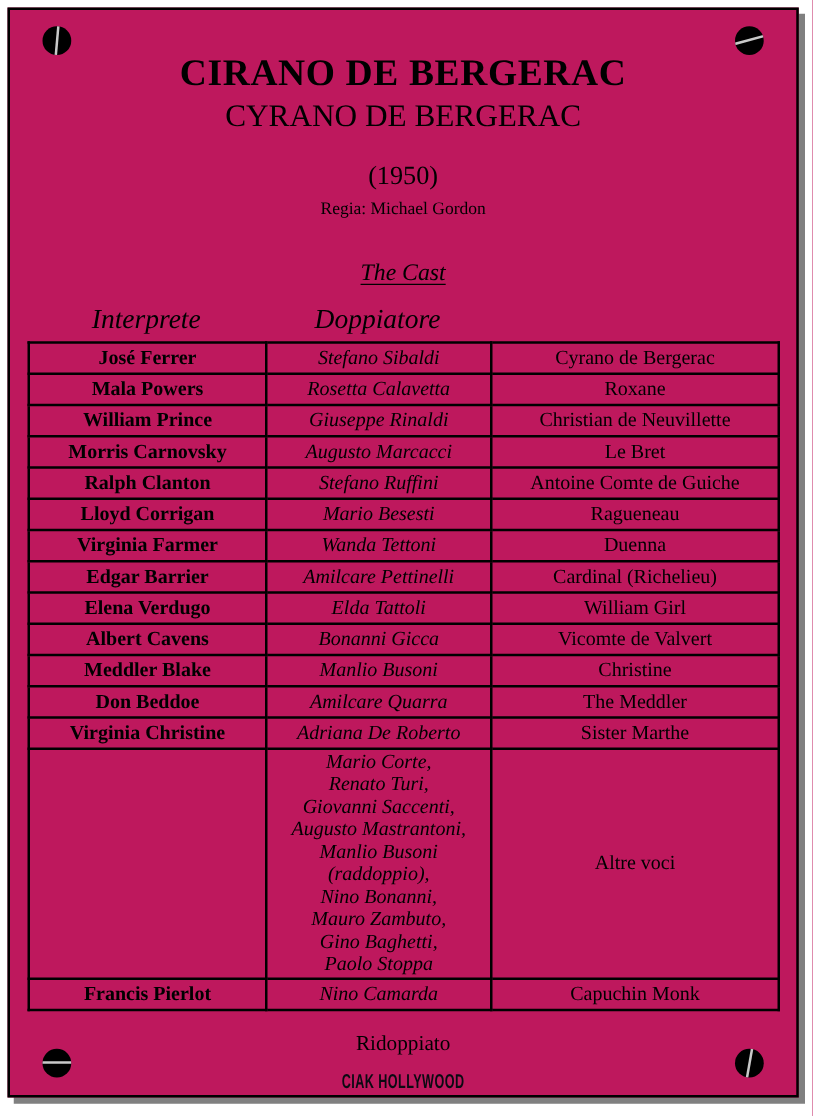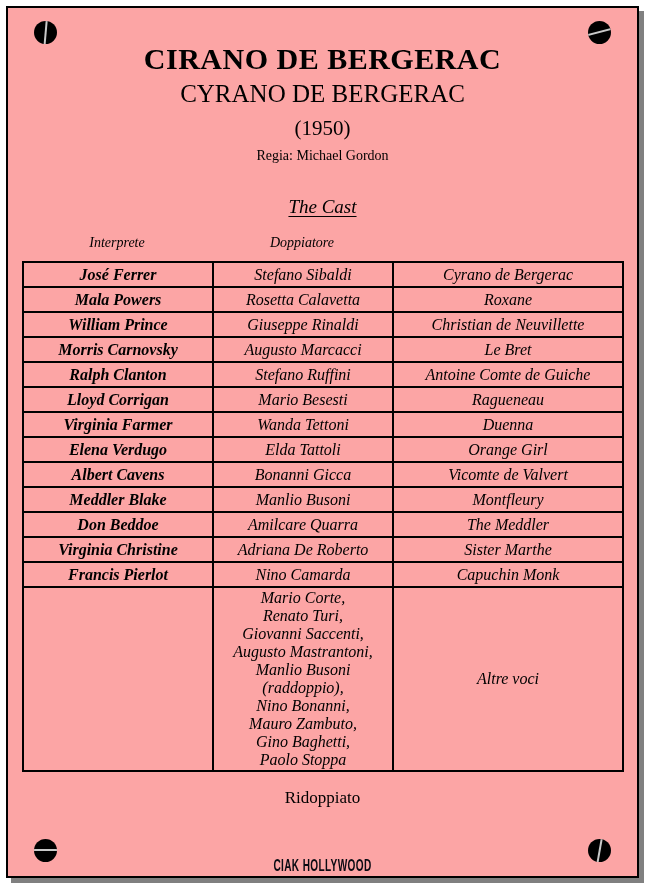--- a/index.html
+++ b/index.html
@@ -3,21 +3,21 @@
 <meta charset="utf-8">
 <style>
   html,body{margin:0;padding:0;}
   body{
     width:650px;height:893px;background:#ffffff;position:relative;
     font-family:"Liberation Serif","DejaVu Serif",serif;color:#000;
     overflow:hidden;
   }
   .page{
     position:absolute;left:6px;top:6px;width:629px;height:868px;
-    background:#fca5a5;border:2px solid #000;
+    background:#be185d;border:2px solid #000;
     box-shadow:5px 5px 0 #808080;
     box-sizing:content-box;
   }
   .screw{
     position:absolute;width:23px;height:23px;background:#000;
     border-radius:50%;overflow:hidden;
   }
   .screw .slot{
     position:absolute;left:-3px;top:10px;width:29px;height:2.4px;
     background:#c9c9c9;
@@ -27,37 +27,37 @@
   .screw-tr{left:580px;top:13px;}
   .screw-tr .slot{transform:rotate(-15deg);}
   .screw-bl{left:26px;top:831px;}
   .screw-bl .slot{transform:rotate(0deg);}
   .screw-br{left:580px;top:831px;}
   .screw-br .slot{transform:rotate(100deg);}
 
   .header-block{padding-top:34px;text-align:center;}
   .title{font-size:30px;font-weight:bold;line-height:34px;letter-spacing:0.5px;margin:0;}
   .subtitle{font-size:25px;line-height:29px;margin-top:3px;}
-  .year{font-size:21px;line-height:24px;margin-top:8px;}
+  .year{font-size:21px;line-height:24px;margin-top:20px;}
   .director{font-size:14px;line-height:20px;margin-top:6px;}
   .cast-heading{
     font-size:19px;font-style:italic;line-height:22px;margin-top:30px;
     text-decoration:underline;text-underline-offset:3px;
   }
   .col-headers{
     margin:14px 0 8px 14px;width:600px;
     display:grid;grid-template-columns:190px 180px 230px;
-    font-style:italic;font-size:14px;text-align:center;line-height:21px;
+    font-style:italic;font-size:22px;text-align:center;line-height:21px;
   }
   table.cast{
     border-collapse:collapse;margin-left:14px;width:600px;table-layout:fixed;
   }
   table.cast td{
     border:2px solid #000;text-align:center;font-size:16px;
-    padding:1px 2px;height:21px;vertical-align:middle;font-style:italic;
+    padding:1px 2px;height:21px;vertical-align:middle;
   }
   td.col-interprete{font-weight:bold;}
   td.col-doppiatore{font-style:italic;}
   td.col-doppiatore div{line-height:18px;}
   .footer-note{text-align:center;font-size:17px;margin-top:16px;}
   .logo{
     position:absolute;bottom:3px;left:0;right:0;text-align:center;
     font-family:"Liberation Sans","DejaVu Sans",sans-serif;
     font-weight:bold;font-size:14px;color:#0a0a12;
     transform:scale(0.72,1.15);letter-spacing:0.5px;
@@ -144,77 +144,84 @@
           <td class="col-personaggio">Ragueneau</td>
         </tr>
         <tr>
           <td class="col-interprete">Virginia Farmer</td>
           <td class="col-doppiatore">
             <div>Wanda Tettoni</div>
           </td>
           <td class="col-personaggio">Duenna</td>
         </tr>
         <tr>
+          <td class="col-interprete">Edgar Barrier</td>
+          <td class="col-doppiatore">
+            <div>Amilcare Pettinelli</div>
+          </td>
+          <td class="col-personaggio">Cardinal (Richelieu)</td>
+        </tr>
+        <tr>
           <td class="col-interprete">Elena Verdugo</td>
           <td class="col-doppiatore">
             <div>Elda Tattoli</div>
           </td>
-          <td class="col-personaggio">Orange Girl</td>
+          <td class="col-personaggio">William Girl</td>
         </tr>
         <tr>
           <td class="col-interprete">Albert Cavens</td>
           <td class="col-doppiatore">
             <div>Bonanni Gicca</div>
           </td>
           <td class="col-personaggio">Vicomte de Valvert</td>
         </tr>
         <tr>
           <td class="col-interprete">Meddler Blake</td>
           <td class="col-doppiatore">
             <div>Manlio Busoni</div>
           </td>
-          <td class="col-personaggio">Montfleury</td>
+          <td class="col-personaggio">Christine</td>
         </tr>
         <tr>
           <td class="col-interprete">Don Beddoe</td>
           <td class="col-doppiatore">
             <div>Amilcare Quarra</div>
           </td>
           <td class="col-personaggio">The Meddler</td>
         </tr>
         <tr>
           <td class="col-interprete">Virginia Christine</td>
           <td class="col-doppiatore">
             <div>Adriana De Roberto</div>
           </td>
           <td class="col-personaggio">Sister Marthe</td>
-        </tr>
-        <tr>
-          <td class="col-interprete">Francis Pierlot</td>
-          <td class="col-doppiatore">
-            <div>Nino Camarda</div>
-          </td>
-          <td class="col-personaggio">Capuchin Monk</td>
         </tr>
         <tr>
           <td class="col-interprete"></td>
           <td class="col-doppiatore">
             <div>Mario Corte,</div>
             <div>Renato Turi,</div>
             <div>Giovanni Saccenti,</div>
             <div>Augusto Mastrantoni,</div>
             <div>Manlio Busoni</div>
             <div>(raddoppio),</div>
             <div>Nino Bonanni,</div>
             <div>Mauro Zambuto,</div>
             <div>Gino Baghetti,</div>
             <div>Paolo Stoppa</div>
           </td>
           <td class="col-personaggio">Altre voci</td>
         </tr>
+        <tr>
+          <td class="col-interprete">Francis Pierlot</td>
+          <td class="col-doppiatore">
+            <div>Nino Camarda</div>
+          </td>
+          <td class="col-personaggio">Capuchin Monk</td>
+        </tr>
       </tbody>
   </table>
 
   <div class="footer-note">Ridoppiato</div>
 
   <div class="logo">CIAK HOLLYWOOD</div>
 
 </div>
 
 </body></html>

